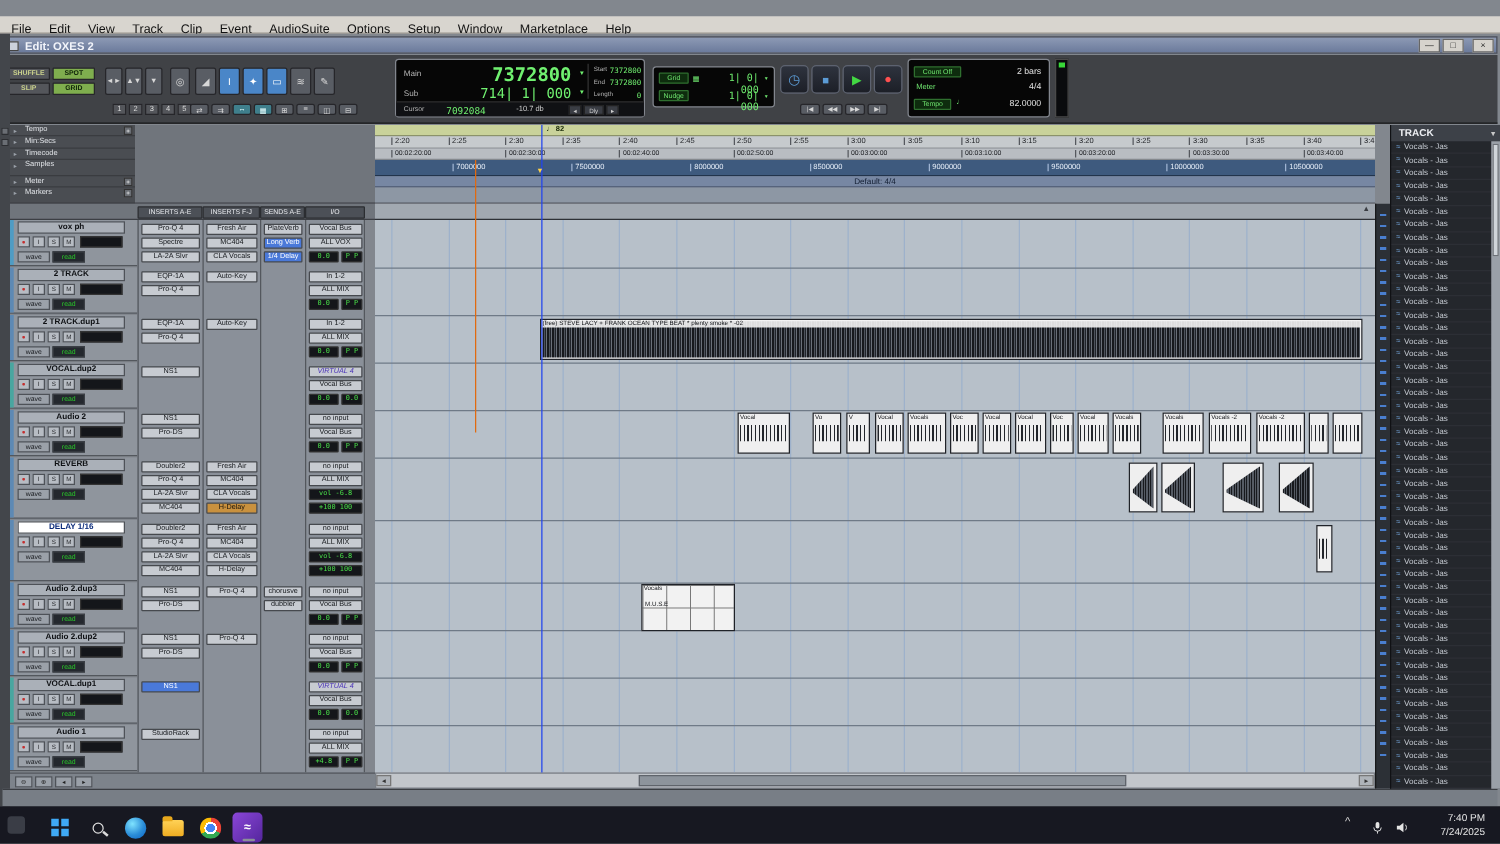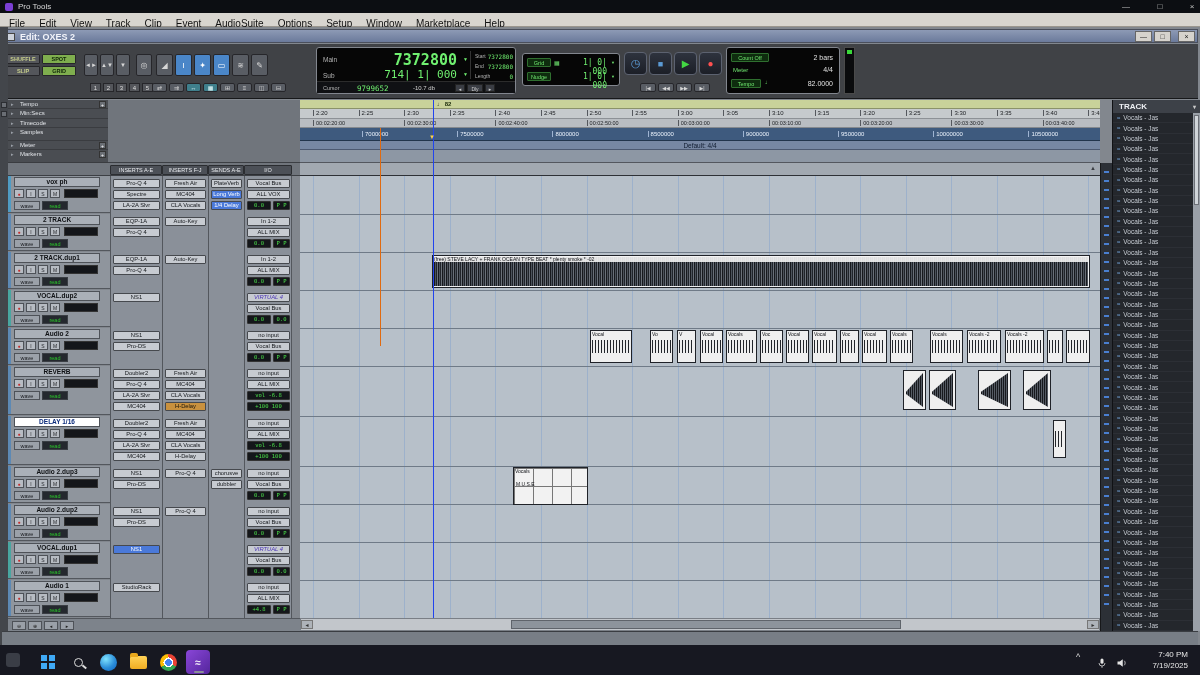--- a/index.html
+++ b/index.html
@@ -159,27 +159,20 @@
   #tb-pt{background:linear-gradient(135deg,#8a46d8,#54269c);color:#fff;font-size:10px;font-weight:bold}
   #tb-pt-underline{left:194px;top:671px;width:10px;height:2px;background:#8a8f98;border-radius:1px}
   .tray-txt{position:absolute;color:#e6e6e6;font-size:8px;text-align:right}
   .tray-ic{position:absolute;top:655px}
 </style>
 </head>
 <body>
 
 <div id="screen">
 
-  <div class="abs" id="os-titlebar">
-    <div class="abs os-icon"></div>
-    <div class="abs os-title">Pro Tools</div>
-    <div class="abs os-ctl" style="left:1114px">—</div>
-    <div class="abs os-ctl" style="left:1148px">□</div>
-    <div class="abs os-ctl" style="left:1180px">×</div>
-  </div>
 
   <div class="abs" id="menubar"><span class="menu-item">File</span><span class="menu-item">Edit</span><span class="menu-item">View</span><span class="menu-item">Track</span><span class="menu-item">Clip</span><span class="menu-item">Event</span><span class="menu-item">AudioSuite</span><span class="menu-item">Options</span><span class="menu-item">Setup</span><span class="menu-item">Window</span><span class="menu-item">Marketplace</span><span class="menu-item">Help</span></div>
 
   <div class="abs" id="pt-window"></div>
 
   <div class="abs" id="edit-titlebar">
     <div class="abs et-icon"></div>
     <div class="abs et-title">Edit: OXES 2</div>
     <div class="abs et-btn" style="left:1132px">—</div>
     <div class="abs et-btn" style="left:1151px">□</div>
@@ -232,21 +225,21 @@
     <div class="abs" style="left:146px;top:23px;color:#70f070;font-size:5px">▼</div>
     <div class="abs" style="left:153px;top:3px;height:28px;border-left:1px solid #333"></div>
     <div class="lcd-label" style="left:158px;top:5px;font-size:5px">Start</div>
     <div class="abs lcd-green" style="left:158px;top:5px;width:38px;text-align:right;font-size:6px">7372800</div>
     <div class="lcd-label" style="left:158px;top:15px;font-size:5px">End</div>
     <div class="abs lcd-green" style="left:158px;top:15px;width:38px;text-align:right;font-size:6px">7372800</div>
     <div class="lcd-label" style="left:158px;top:25px;font-size:5px">Length</div>
     <div class="abs lcd-green" style="left:158px;top:25px;width:38px;text-align:right;font-size:6px">0</div>
     <div class="abs" style="left:0;top:33px;width:198px;height:12px;background:#101114;border-top:1px solid #2c2c2c">
       <div class="lcd-label" style="left:6px;top:3px;font-size:5.5px">Cursor</div>
-      <div class="abs lcd-green" style="left:40px;top:2px;font-size:7.5px">9799652</div>
+      <div class="abs lcd-green" style="left:40px;top:2px;font-size:7.5px">7092084</div>
       <div class="abs" style="left:96px;top:3px;color:#d0d0d0;font-size:6px">-10.7 db</div>
       <div class="lcd-mini" style="left:138px;top:2px;width:10px;height:8px">◂</div>
       <div class="lcd-mini" style="left:150px;top:2px;width:16px;height:8px">Dly</div>
       <div class="lcd-mini" style="left:168px;top:2px;width:10px;height:8px">▸</div>
     </div>
   </div>
 
   <div class="abs lcd-panel" style="left:522px;top:53px;width:98px;height:33px">
     <div class="lcd-chip" style="left:4px;top:4px;width:24px;height:9px">Grid</div>
     <div class="abs" style="left:31px;top:5px;color:#6fe56f;font-size:6px">▦</div>
@@ -981,15 +974,15 @@
         <line x1="8" y1="12" x2="8" y2="14.5" stroke="#e4e4e4"></line>
       </svg>
   </div>
   <div class="tray-ic" style="left:1116px">
     <svg width="12" height="12" viewBox="0 0 16 16">
         <path d="M2 6v4h3l4 3V3L5 6H2z" fill="#e4e4e4"></path>
         <path d="M11 5c1.6 1.6 1.6 4.4 0 6" stroke="#e4e4e4" fill="none"></path>
       </svg>
   </div>
   <div class="tray-txt" style="left:1132px;top:650px;width:56px">7:40 PM</div>
-  <div class="tray-txt" style="left:1132px;top:661px;width:56px">7/19/2025</div>
+  <div class="tray-txt" style="left:1132px;top:661px;width:56px">7/24/2025</div>
 
 </div>
 
 </body></html>

